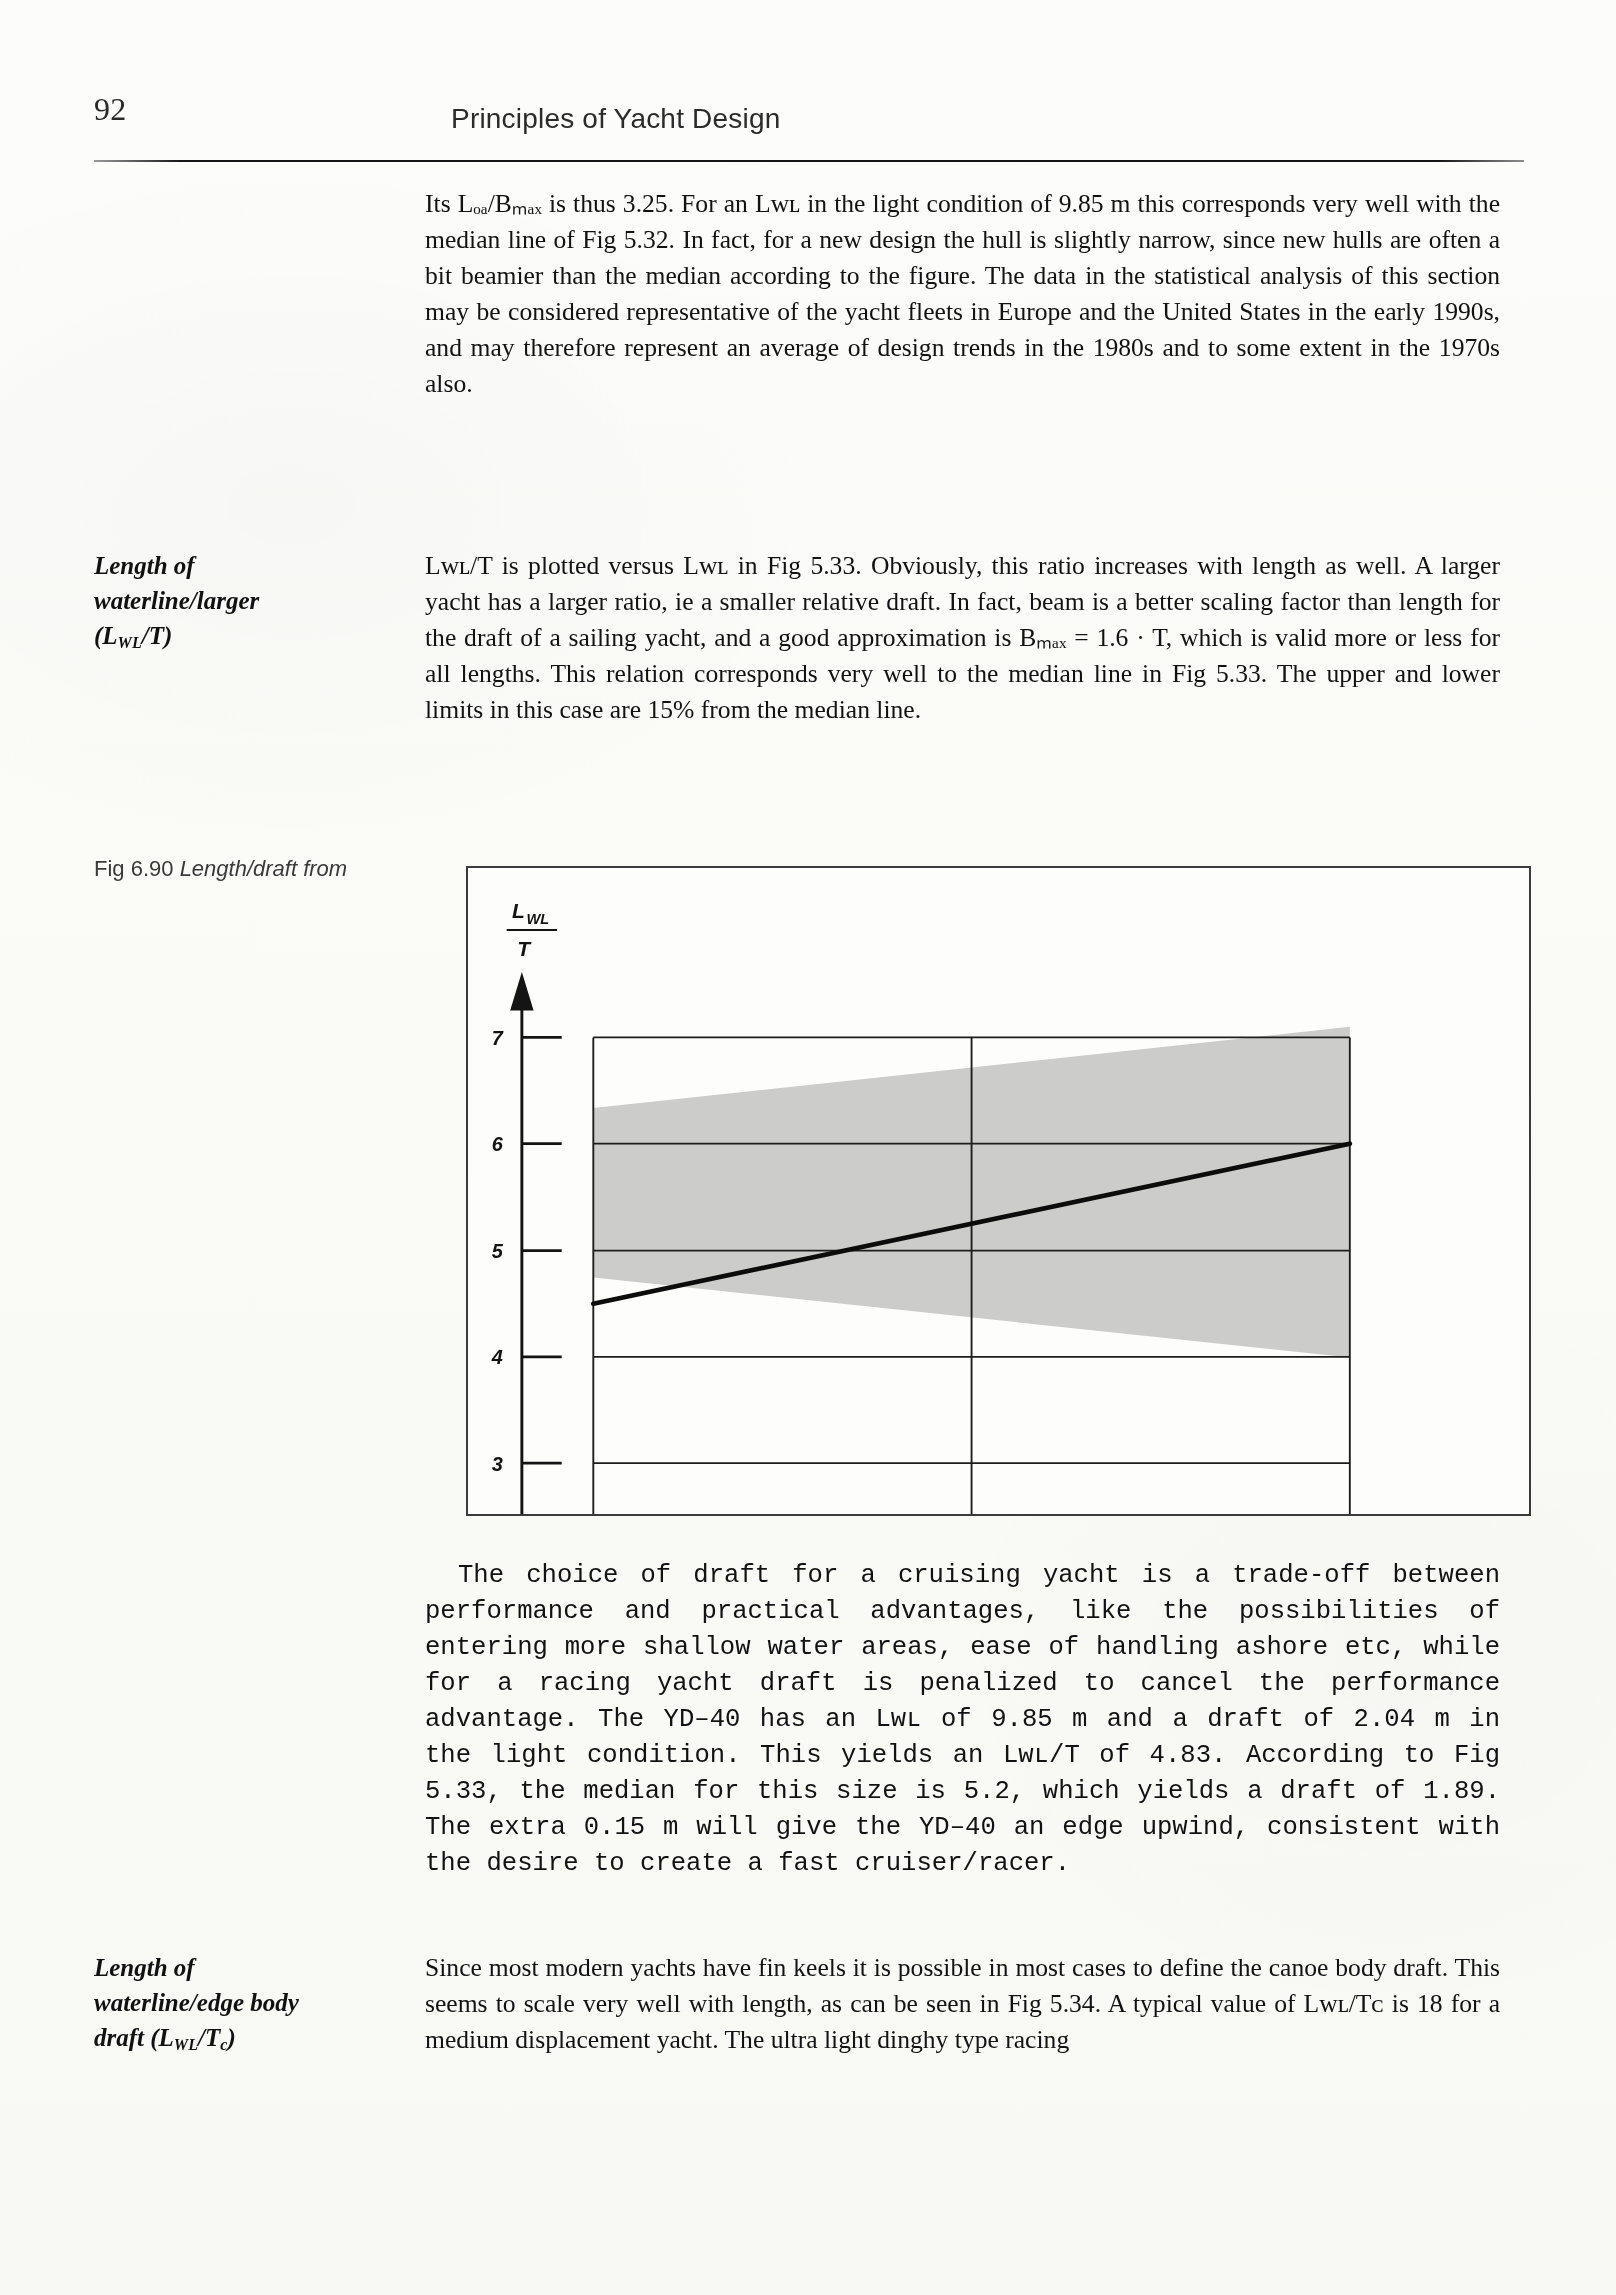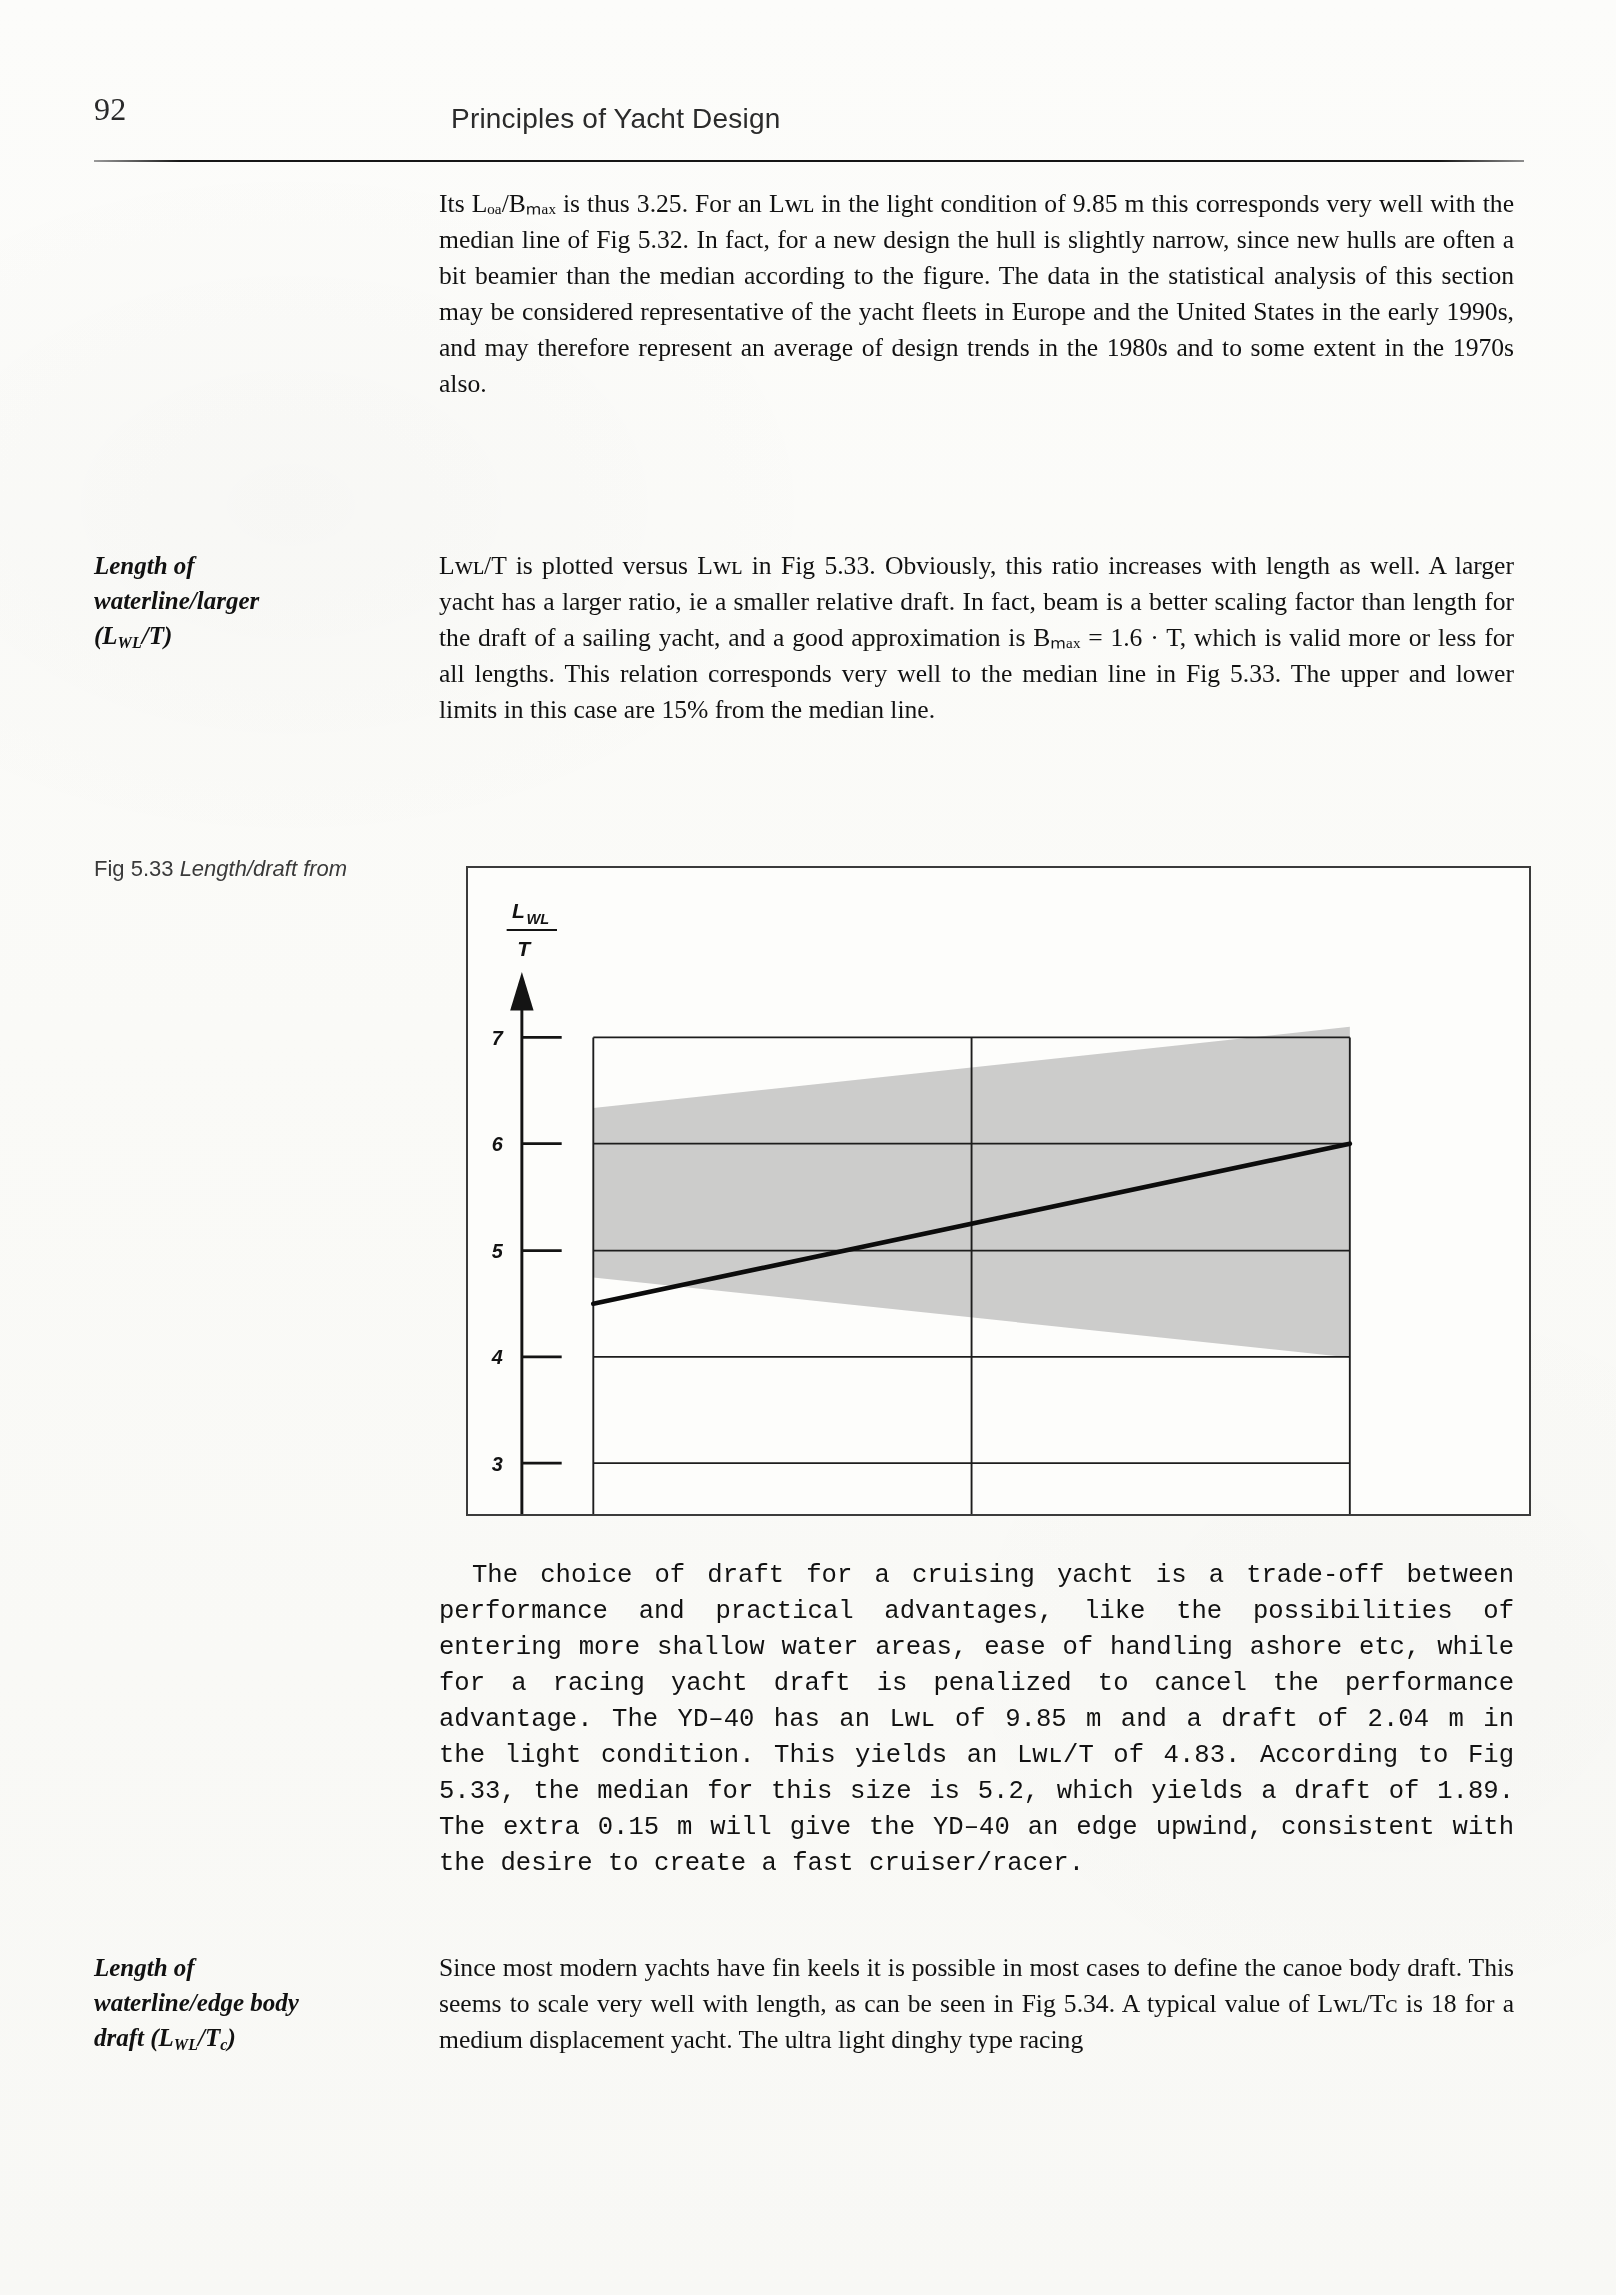--- a/index.html
+++ b/index.html
@@ -35,21 +35,21 @@
   }
   .rule {
     position:absolute; left:94px; top:160px;
     width:1430px; height:2.4px;
     background:linear-gradient(90deg,#9a9a9a 0%, #171717 6%, #141414 94%, #8d8d8d 100%);
   }
 
   
   .col {
     position:absolute;
-    left:439px; width:1075px;
+    left:425px; width:1075px;
     font-size:25.6px;
     line-height:36px;
     text-align:justify;
     text-justify:inter-word;
     color:#121212;
     hyphens:none;
   }
   .col.p1 { top:186px; }
   .col.p2 { top:548px; }
   .col.p3 { top:1558px;font-family:Liberation Mono, monospace; }
@@ -124,21 +124,21 @@
     <div>Length of</div>
     <div>waterline/larger</div>
     <div><span>(L</span><sub>WL</sub><span>/T)</span></div>
   </div>
 
   <div class="col p2">
     <span>Lᴡʟ/T is plotted versus Lᴡʟ in Fig 5.33. Obviously, this ratio increases with length as well. A larger yacht has a larger ratio, ie a smaller relative draft. In fact, beam is a better scaling factor than length for the draft of a sailing yacht, and a good approximation is Bₘₐₓ = 1.6 · T, which is valid more or less for all lengths. This relation corresponds very well to the median line in Fig 5.33. The upper and lower limits in this case are 15% from the median line.</span>
   </div>
 
   <div class="figcap">
-    <span>Fig 5.33</span>
+    <span>Fig 6.90</span>
     <em>Length/draft from</em>
   </div>
 
   <div class="figure">
     <svg viewBox="0 0 1812 1106" preserveAspectRatio="none">
 
       <polygon class="band" points="214,411 1506,272 1506,838 214,701"></polygon>
 
       <line class="grid-line" x1="214" y1="290" x2="1506" y2="290"></line>
       <line class="grid-line" x1="214" y1="472" x2="1506" y2="472"></line>

